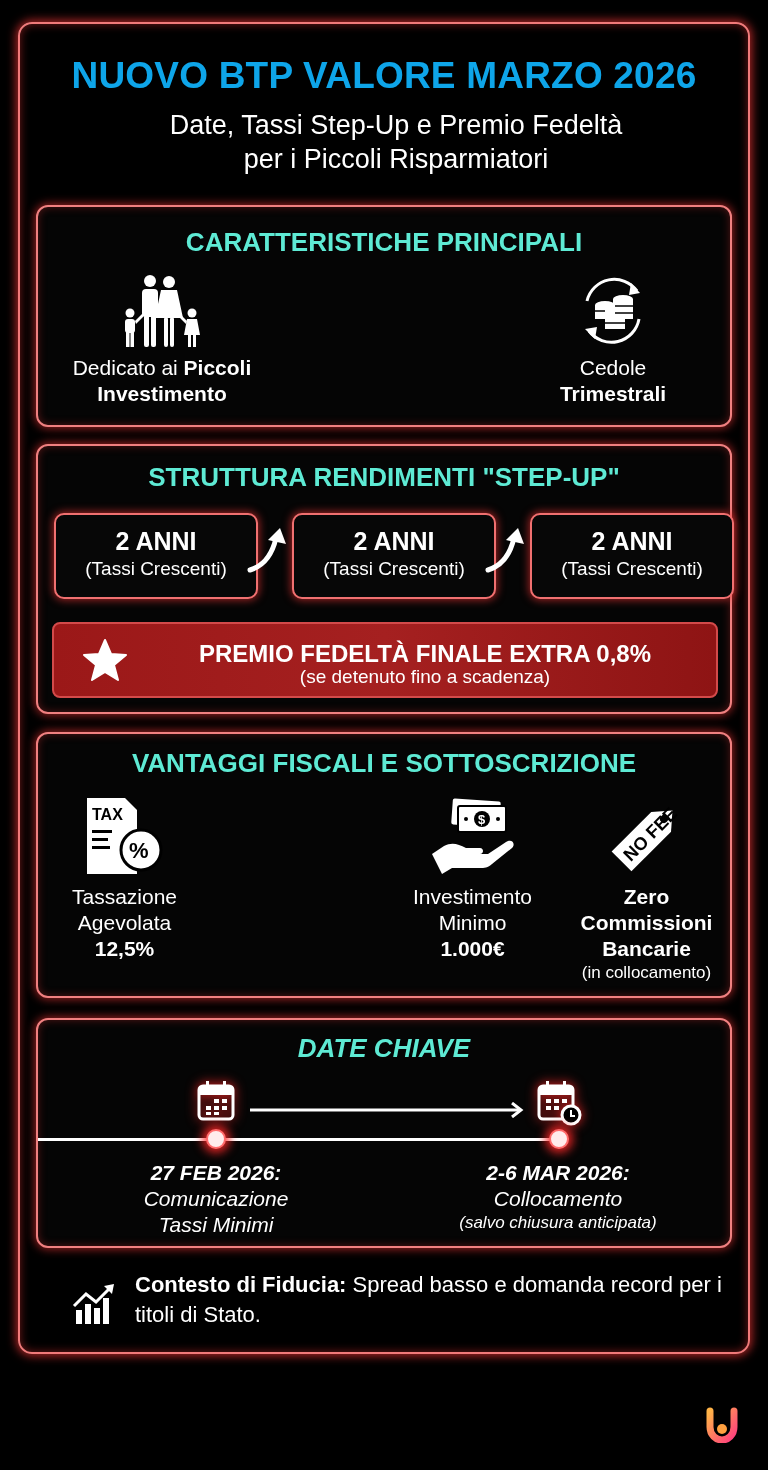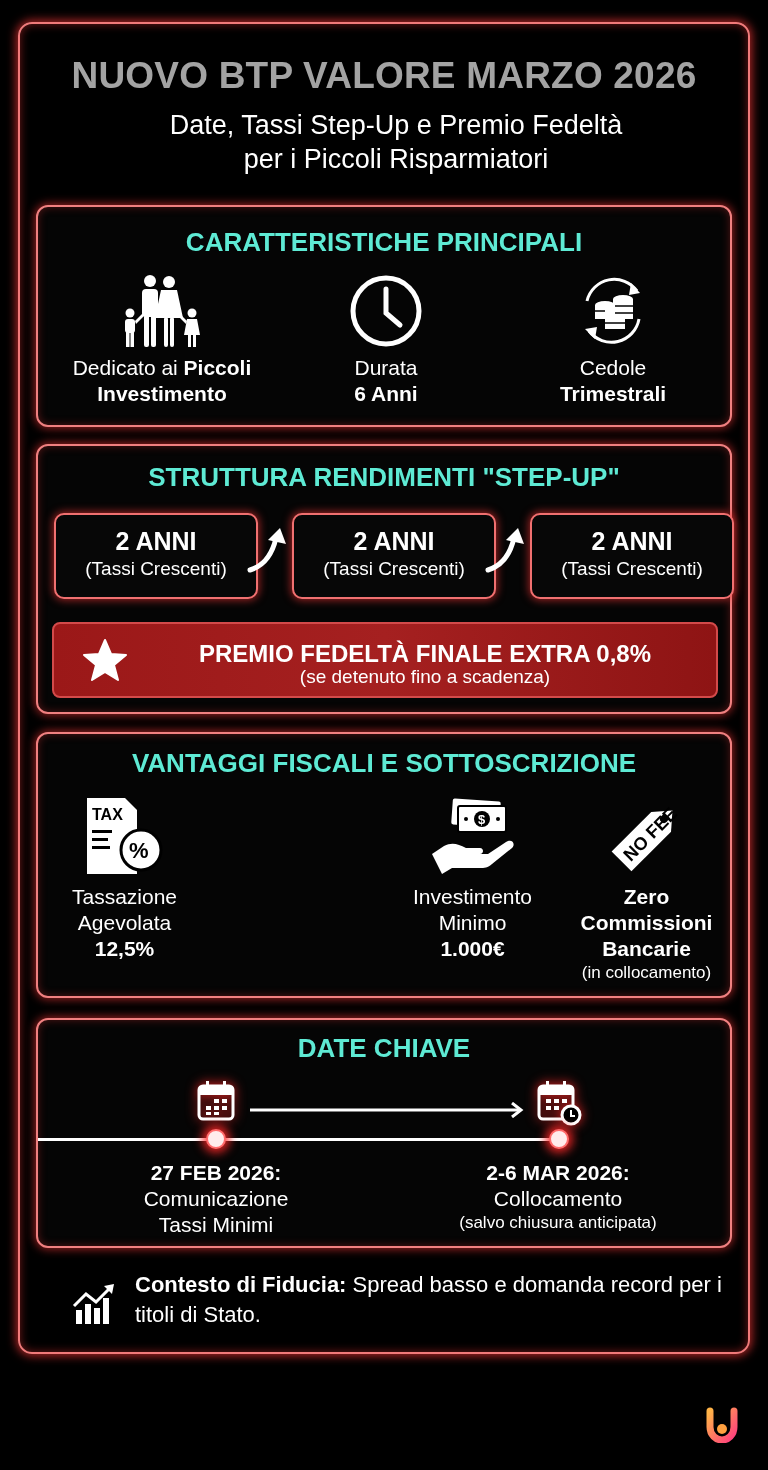--- a/index.html
+++ b/index.html
@@ -6,21 +6,21 @@
   html, body { width: 768px; height: 1470px; background: #000; overflow: hidden; }
   body { font-family: "Liberation Sans", "DejaVu Sans", sans-serif; color: #fff; position: relative; }
 
   .outer {
     position: absolute; left: 18px; top: 22px; width: 732px; height: 1332px;
     border: 2px solid #f07a7a; border-radius: 14px;
     box-shadow: 0 0 10px 2px rgba(230,50,50,0.75), inset 0 0 10px rgba(230,50,50,0.5);
   }
   .title {
     position: absolute; left: 0; width: 768px; top: 55px; text-align: center;
-    font-weight: 700; font-size: 37px; color: #a3a3a3; letter-spacing: 0.2px;
+    font-weight: 700; font-size: 37px; color: #0ea5e9; letter-spacing: 0.2px;
   }
   .subtitle {
     position: absolute; left: 0; width: 768px; top: 108px; text-align: center;
     font-size: 27px; line-height: 34px; color: #fff; padding-left: 24px;
   }
 
   .panel {
     position: absolute; left: 36px; width: 696px;
     border: 2px solid #f08080; border-radius: 12px; background: #050505;
     box-shadow: 0 0 10px 1px rgba(230,50,50,0.7), inset 0 0 8px rgba(230,50,50,0.35);
@@ -59,21 +59,21 @@
   .premio .ps { position: absolute; left: 90px; right: 10px; top: 42px; text-align: center; font-size: 19px; }
 
   
   #p3 { top: 732px; height: 266px; }
   #p3 .panel-title { top: 14px; }
   .adv { position: absolute; top: 62px; width: 165px; text-align: center; font-size: 21px; line-height: 26px; }
   .adv .ic { display: block; margin: 0 auto 8px auto; }
   .adv .note { font-size: 17px; line-height: 22px; display: block; }
 
   
-  #p4 { top: 1018px; height: 230px; }
+  #p4 { top: 1018px; height: 230px; font-style: italic; }
   #p4 .panel-title { top: 13px; }
   .tl-line { position: absolute; left: 0; width: 524px; top: 118px; height: 3px; background: #fff; }
   .tl-dot {
     position: absolute; top: 109px; width: 20px; height: 20px; border-radius: 50%;
     background: #ffecec; border: 2px solid #ff6b6b;
     box-shadow: 0 0 10px 4px rgba(255,40,40,0.85);
   }
   .tl-arrow { position: absolute; left: 212px; top: 82px; }
   .cal { position: absolute; top: 60px; filter: drop-shadow(0 0 6px rgba(255,40,40,0.9)); }
   .date { position: absolute; top: 140px; text-align: center; font-size: 21px; line-height: 26px; }
@@ -119,30 +119,20 @@
       <rect x="71" y="60" width="3" height="14"></rect>
         <rect x="76" y="60" width="3" height="14"></rect>
       <path d="M70 48 L62 40 L60 42 L69 51z"></path>
     </svg>
     <div>
       <span>Dedicato ai </span><span class="b">Piccoli</span><br>
       <span class="b">Investimento</span>
     </div>
   </div>
 
-  <div class="feat" style="left:258px; top:66px; width:180px;">
-    <svg class="ic" width="76" height="76" viewBox="0 0 76 76">
-      <circle cx="38" cy="38" r="33" fill="none" stroke="#fff" stroke-width="5"></circle>
-      <path d="M38 16 V40 L52 52" fill="none" stroke="#fff" stroke-width="5" stroke-linecap="round"></path>
-    </svg>
-    <div>
-      <span>Durata</span><br>
-      <span class="b">6 Anni</span>
-    </div>
-  </div>
 
   <div class="feat" style="left:480px; top:66px; width:190px;">
     <svg class="ic" width="80" height="76" viewBox="0 0 80 76">
       <path d="M14 28 A28 28 0 0 1 64 18" fill="none" stroke="#fff" stroke-width="3"></path>
       <path d="M58 10 L67 20 L56 22z" fill="#fff"></path>
       <path d="M66 46 A28 28 0 0 1 16 58" fill="none" stroke="#fff" stroke-width="3"></path>
       <path d="M22 66 L12 56 L24 54z" fill="#fff"></path>
       <g fill="#fff">
         <ellipse cx="32" cy="32" rx="10" ry="4"></ellipse>
           <rect x="22" y="32" width="20" height="14"></rect>

